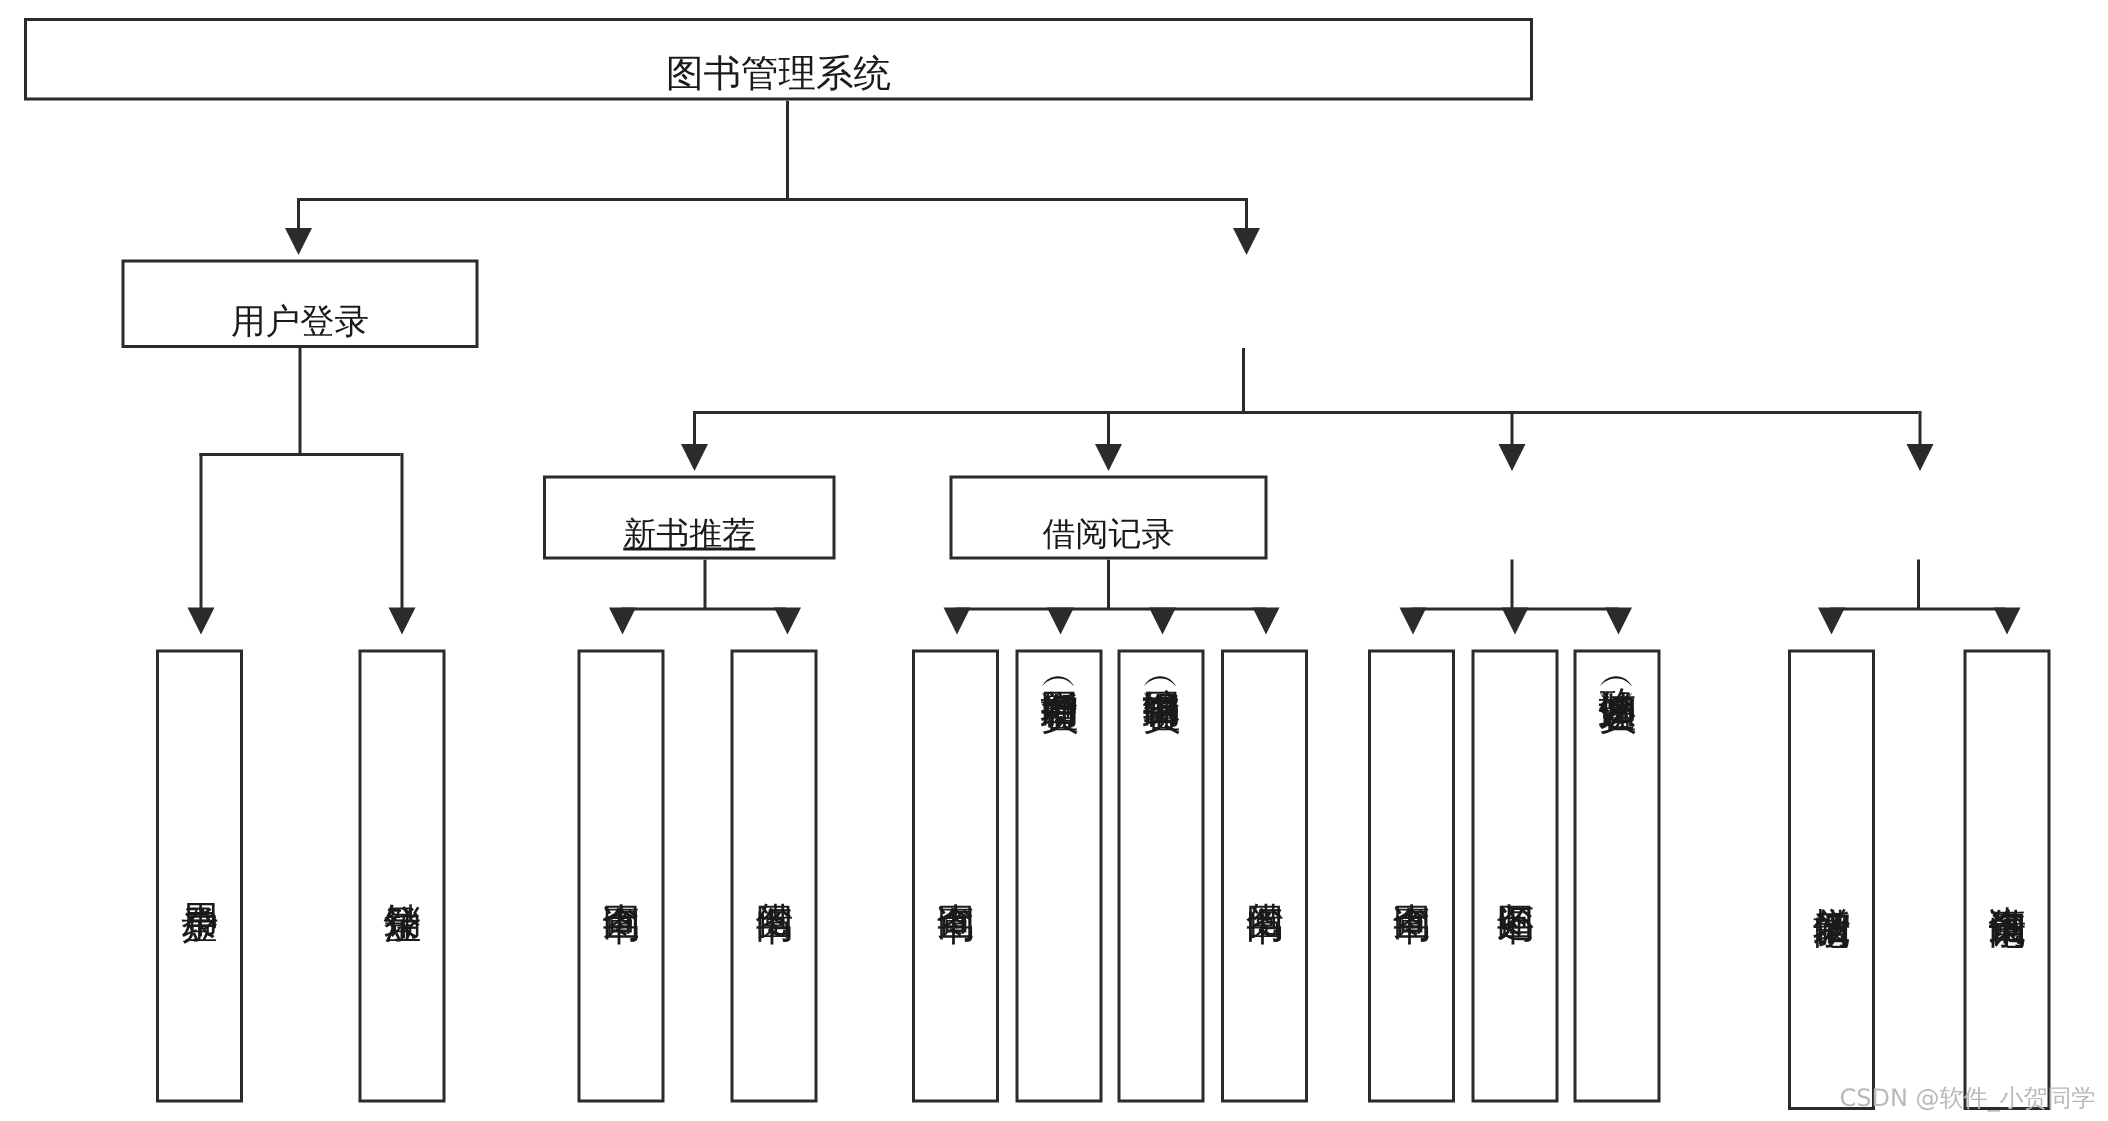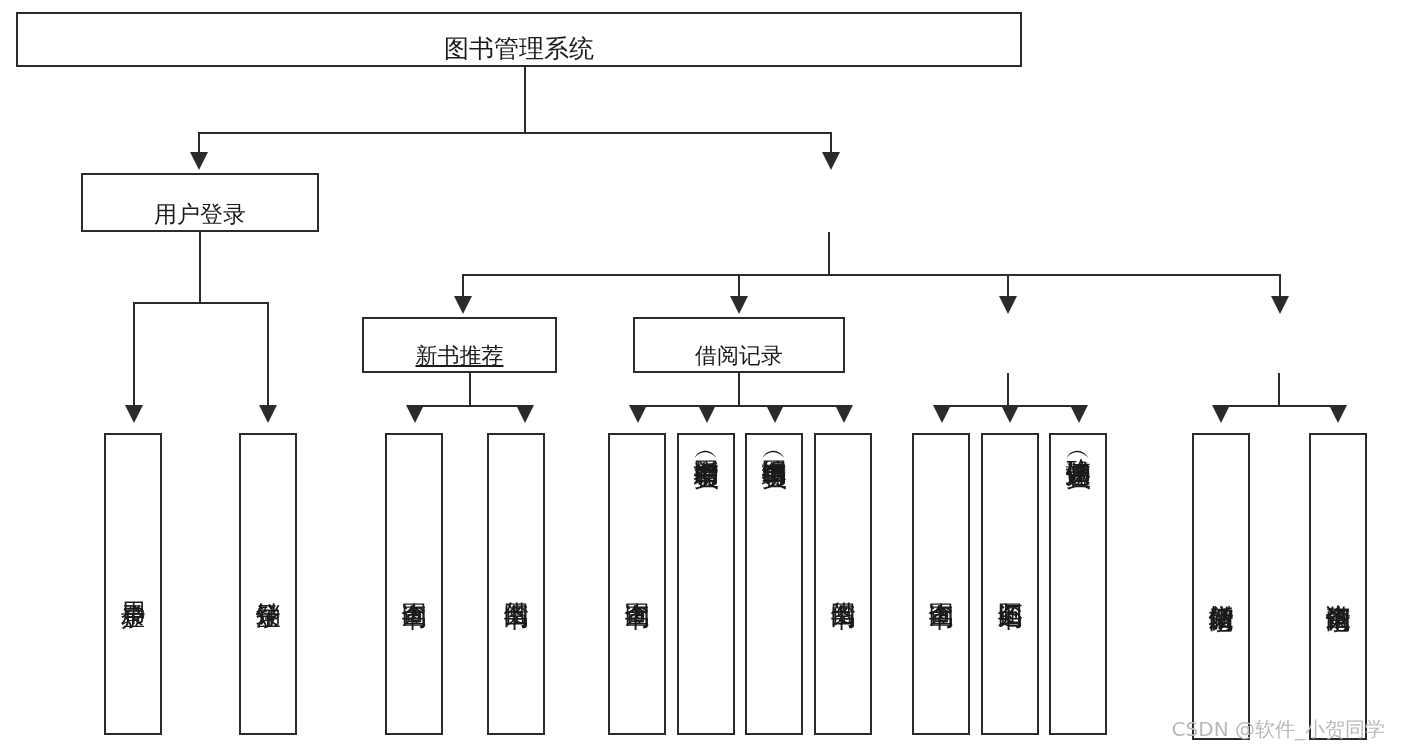--- a/index.html
+++ b/index.html
@@ -77,23 +77,23 @@
     width: 0;
     height: 0;
     border-left: 9px solid transparent;
     border-right: 9px solid transparent;
     border-top: 18px solid #2b2b2b;
     z-index: 2;
   }
   
   #watermark {
     position: absolute;
-    right: 20px;
+    right: 8px;
     bottom: 4px;
-    font-size: 20px;
+    font-size: 16px;
     color: #b9b9b9;
     white-space: nowrap;
     z-index: 5;
     user-select: none;
   }
 </style>
 </head>
 <body>
 
 <div id="canvas">

